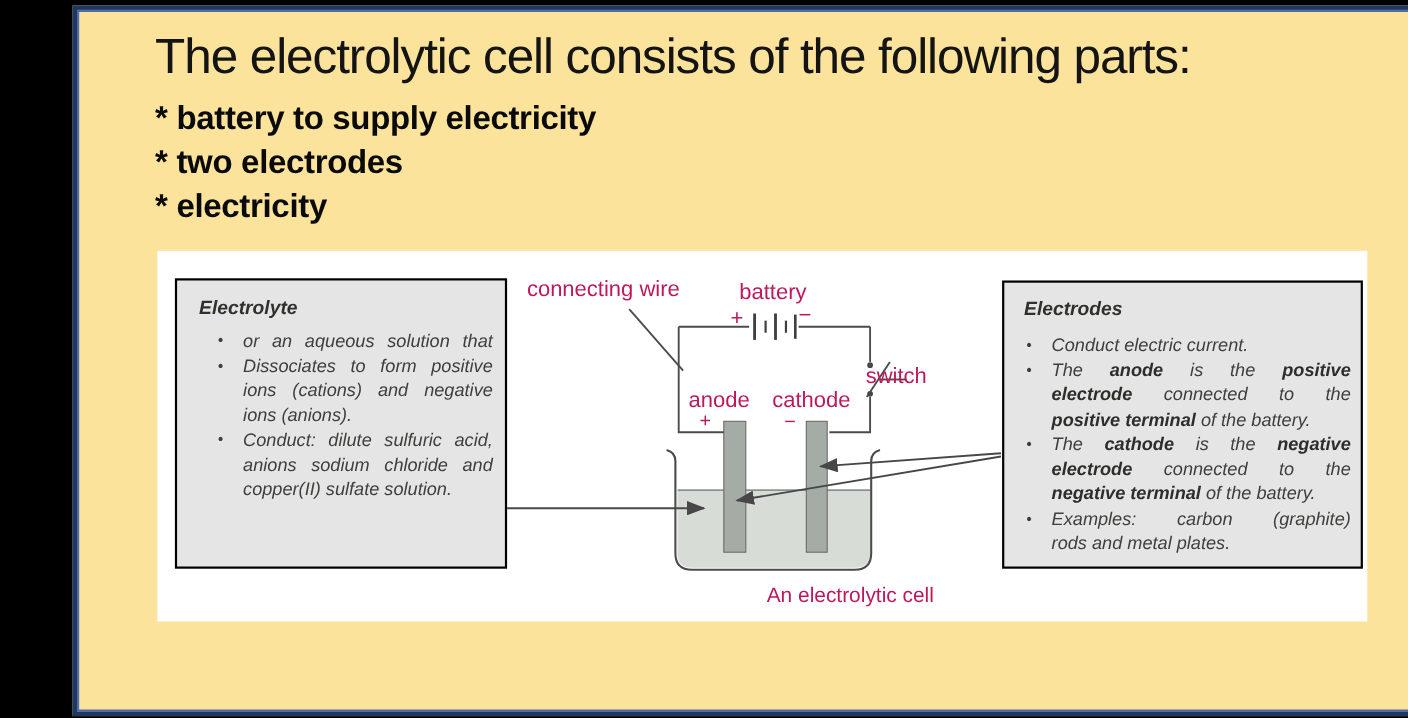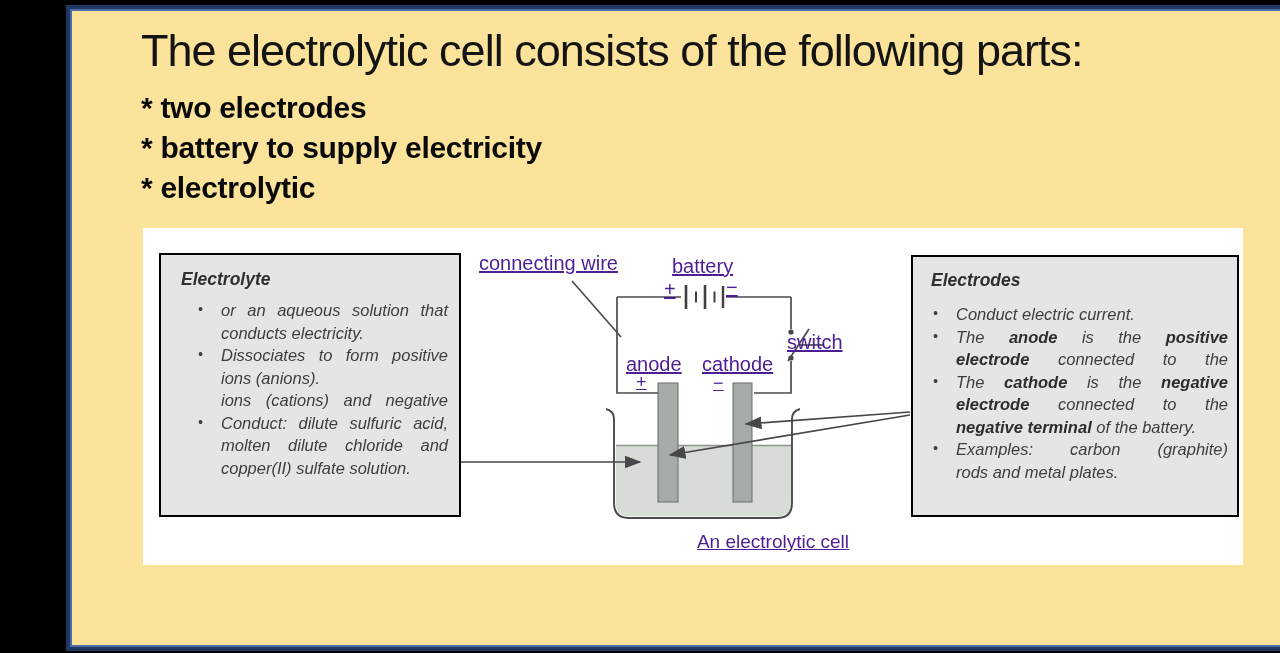--- a/index.html
+++ b/index.html
@@ -24,21 +24,21 @@
   .slide-bullet {
     font-size:30px; font-weight:bold; line-height:40px;
     letter-spacing:-0.3px; color:#0a0a0a; white-space:nowrap;
   }
   .diagram-panel {
     position:absolute; left:73px; top:219px; width:1100px; height:337px;
     background:#ffffff;
   }
   .circuit-svg { position:absolute; left:0; top:0; }
   .dlabel {
-    position:absolute; color:#4c1d95; font-size:20px; white-space:nowrap;text-decoration:underline;
+    position:absolute; color:#be185d; font-size:20px; white-space:nowrap;
   }
   .info-box {
     position:absolute; background:#e5e5e5; border:2px solid #000000; color:#3e3e3c;font-style:italic;
   }
   .box-electrolyte { left:16px; top:25px; width:298px; height:260px; }
   .box-electrodes  { left:768px; top:27px; width:324px; height:258px; }
   .box-title { font-weight:bold; font-size:17.5px; color:#30302d; }
   .box-electrolyte .box-title { margin:14px 0 9px 20px; }
   .box-electrodes  .box-title { margin:13px 0 12px 18px; }
   .box-bullet {
@@ -53,23 +53,23 @@
   .cell-caption { text-align:right; }
 </style>
 </head>
 <body>
 
 <div class="slide">
 
   <div class="slide-title">The electrolytic cell consists of the following parts:</div>
 
   <div class="slide-bullets">
+    <div class="slide-bullet">* battery to supply electricity</div>
     <div class="slide-bullet">* two electrodes</div>
-    <div class="slide-bullet">* battery to supply electricity</div>
-    <div class="slide-bullet">* electrolytic</div>
+    <div class="slide-bullet">* electricity</div>
   </div>
 
   <div class="diagram-panel">
 
     <svg class="circuit-svg" width="1100" height="337" viewBox="0 0 1100 337">
       <defs>
         <marker id="ah" markerUnits="userSpaceOnUse" markerWidth="17" markerHeight="13" refX="15.5" refY="6.5" orient="auto">
           <path d="M0,0 L17,6.5 L0,13 Z" fill="#47474a"></path>
         </marker>
       </defs>
@@ -121,48 +121,48 @@
     <div class="dlabel" style="left:493px; top:144px; font-size:18px;">+</div>
     <div class="dlabel" style="left:570px; top:145px; font-size:18px;">−</div>
     <div class="dlabel cell-caption" style="left:440px; top:303px; width:266px; font-size:19px;">An electrolytic cell</div>
 
     <div class="info-box box-electrolyte">
       <div class="box-title">Electrolyte</div>
       <div class="box-bullets">
           <div class="box-bullet">
             <span class="marker">•</span>
             <div class="jline"><span>or an aqueous solution that</span></div>
-            <div class="jline lastline"><span>conducts electricity.</span></div>
           </div>
           <div class="box-bullet">
             <span class="marker">•</span>
             <div class="jline"><span>Dissociates to form positive</span></div>
+            <div class="jline"><span>ions (cations) and negative</span></div>
             <div class="jline lastline"><span>ions (anions).</span></div>
-            <div class="jline"><span>ions (cations) and negative</span></div>
           </div>
           <div class="box-bullet">
             <span class="marker">•</span>
             <div class="jline"><span>Conduct: dilute sulfuric acid,</span></div>
-            <div class="jline"><span>molten dilute chloride and</span></div>
+            <div class="jline"><span>anions sodium chloride and</span></div>
             <div class="jline lastline"><span>copper(II) sulfate solution.</span></div>
           </div>
         </div>
     </div>
 
     <div class="info-box box-electrodes">
       <div class="box-title">Electrodes</div>
       <div class="box-bullets">
           <div class="box-bullet">
             <span class="marker">•</span>
             <div class="jline lastline"><span>Conduct electric current.</span></div>
           </div>
           <div class="box-bullet">
             <span class="marker">•</span>
             <div class="jline"><span>The </span><span class="bold">anode</span><span> is the </span><span class="bold">positive</span></div>
             <div class="jline"><span class="bold">electrode</span><span> connected to the</span></div>
+            <div class="jline lastline"><span class="bold">positive terminal</span><span> of the battery.</span></div>
           </div>
           <div class="box-bullet">
             <span class="marker">•</span>
             <div class="jline"><span>The </span><span class="bold">cathode</span><span> is the </span><span class="bold">negative</span></div>
             <div class="jline"><span class="bold">electrode</span><span> connected to the</span></div>
             <div class="jline lastline"><span class="bold">negative terminal</span><span> of the battery.</span></div>
           </div>
           <div class="box-bullet">
             <span class="marker">•</span>
             <div class="jline"><span>Examples: carbon (graphite)</span></div>

